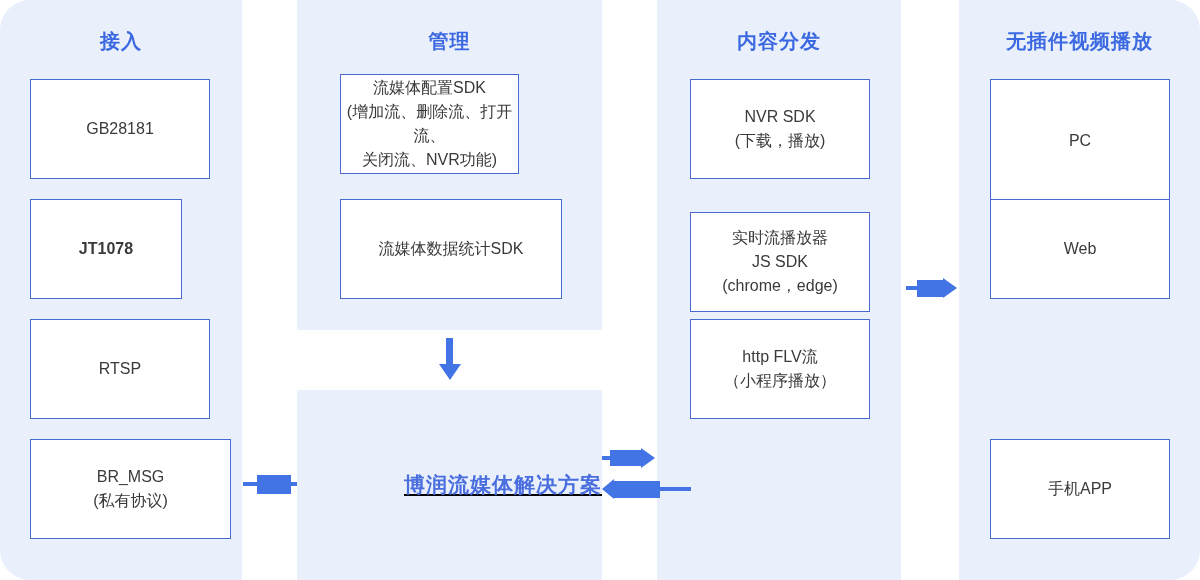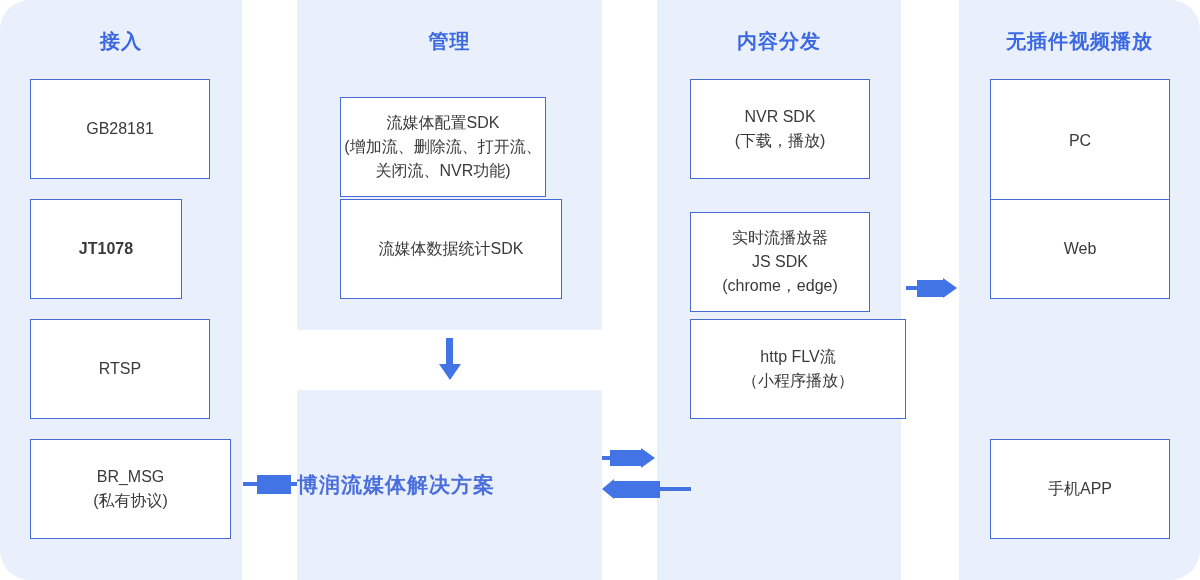--- a/index.html
+++ b/index.html
@@ -42,21 +42,22 @@
   .node-text{
     white-space:pre-line;
     text-align:center;
     font-size:16px;
     line-height:24px;
     color:#3a3a3a;
   }
   .solution-panel{
     display:flex;
     align-items:center;
-    justify-content:flex-start;
+    justify-content:flex-end;
+    text-decoration:underline;
   }
   .solution-text{
     font-size:21px;
     font-weight:600;
     color:#4a6edd;
     letter-spacing:1px;
   }
   .arrow-part{
     position:absolute;
     background:#4374e6;
@@ -115,39 +116,39 @@
     <span class="node-text">JT1078</span>
   </div>
   <div class="node" style="left:30px;top:319px;width:180px;height:100px;">
     <span class="node-text">RTSP</span>
   </div>
   <div class="node" style="left:30px;top:439px;width:201px;height:100px;">
     <span class="node-text">BR_MSG
 (私有协议)</span>
   </div>
 
-  <div class="node" style="left:340px;top:97px;width:206px;height:100px;">
+  <div class="node" style="left:340px;top:74px;width:179px;height:100px;justify-content:flex-end;">
     <span class="node-text">流媒体配置SDK
 (增加流、删除流、打开流、
 关闭流、NVR功能)</span>
   </div>
   <div class="node" style="left:340px;top:199px;width:222px;height:100px;">
     <span class="node-text">流媒体数据统计SDK</span>
   </div>
 
   <div class="node" style="left:690px;top:79px;width:180px;height:100px;">
     <span class="node-text">NVR SDK
 (下载，播放)</span>
   </div>
   <div class="node" style="left:690px;top:199px;width:180px;height:100px;margin-top:13px;">
     <span class="node-text">实时流播放器
 JS SDK
 (chrome，edge)</span>
   </div>
-  <div class="node" style="left:690px;top:319px;width:216px;height:100px;">
+  <div class="node" style="left:690px;top:319px;width:180px;height:100px;">
     <span class="node-text">http FLV流
 （小程序播放）</span>
   </div>
 
   <div class="node" style="left:990px;top:79px;width:180px;height:124px;">
     <span class="node-text">PC</span>
   </div>
   <div class="node" style="left:990px;top:199px;width:180px;height:100px;">
     <span class="node-text">Web</span>
   </div>

